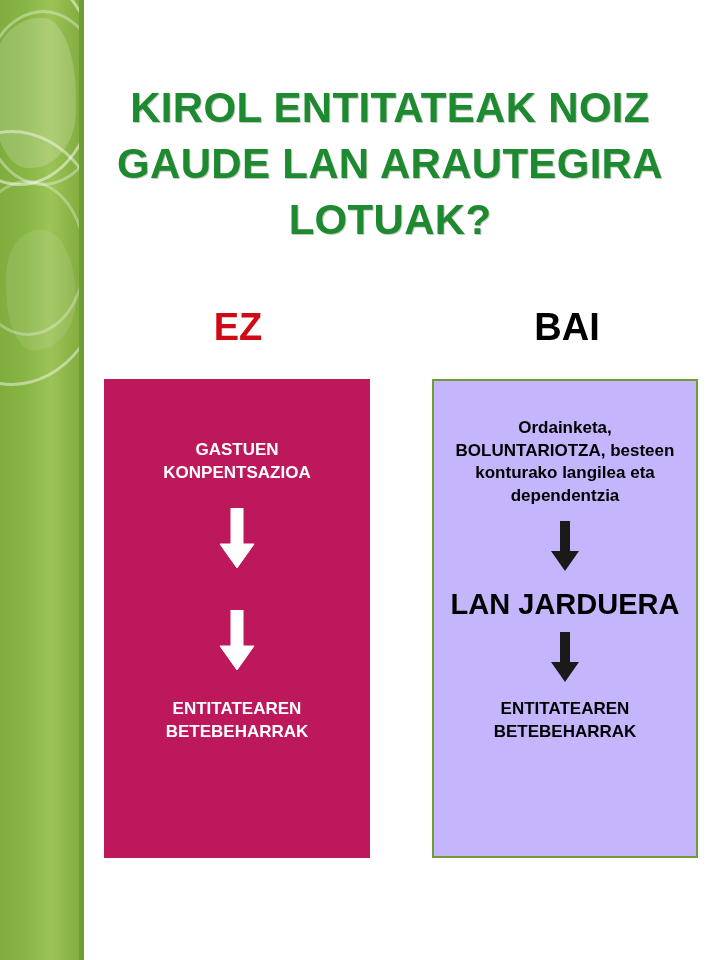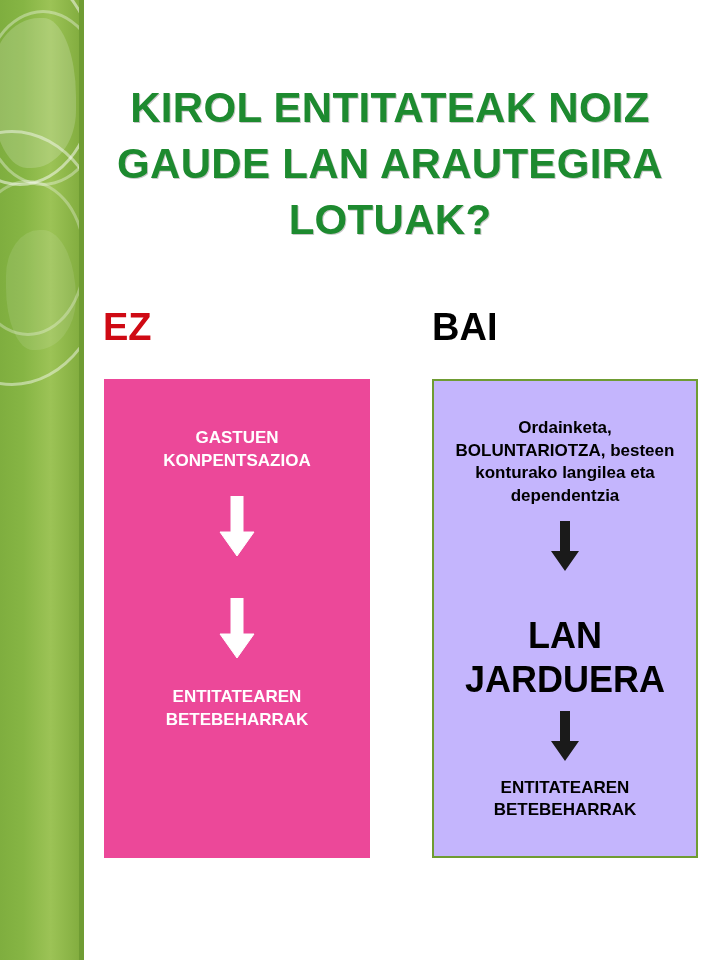--- a/index.html
+++ b/index.html
@@ -91,42 +91,43 @@
     line-height: 1.33;
     letter-spacing: 0.3px;
     text-shadow: 1px 1px 0 rgba(0,0,0,0.22);
   }
 
   
   .col-heading {
     position: absolute;
     top: 306px;
     width: 270px;
+    text-align: center;
     font-size: 38px;
     font-weight: bold;
   }
   .heading-no  { left: 103px;  color: #cf0a14; }
   .heading-yes { left: 432px;  color: #000000; }
 
   
   .panel {
     position: absolute;
     top: 379px;
     width: 266px;
     height: 479px;
     box-sizing: border-box;
     display: flex;
     flex-direction: column;
     align-items: center;
   }
   .panel-no {
     left: 104px;
-    background: #ec4899;
+    background: #be185d;
     color: #ffffff;
-    padding-top: 48px;
+    padding-top: 60px;
   }
   .panel-yes {
     left: 432px;
     background: #c4b5fd;
     border: 2px solid #6f9c33;
     color: #000000;
     padding-top: 36px;
   }
 
   .panel-text {
@@ -138,23 +139,22 @@
     font-size: 17px;
     line-height: 1.33;
   }
   .t-plain-large {
     font-size: 26px;
     line-height: 1.2;
     font-weight: normal;
   }
   .t-bold-large {
     font-weight: bold;
-    font-size: 36px;
+    font-size: 29px;
     line-height: 1.2;
-    margin-top: 27px;
   }
 
   
   .arrow {
     display: block;
   }
   .arrow-outline svg .shape {
     fill: #ffffff;
     stroke: #ffffff;
     stroke-width: 1;

